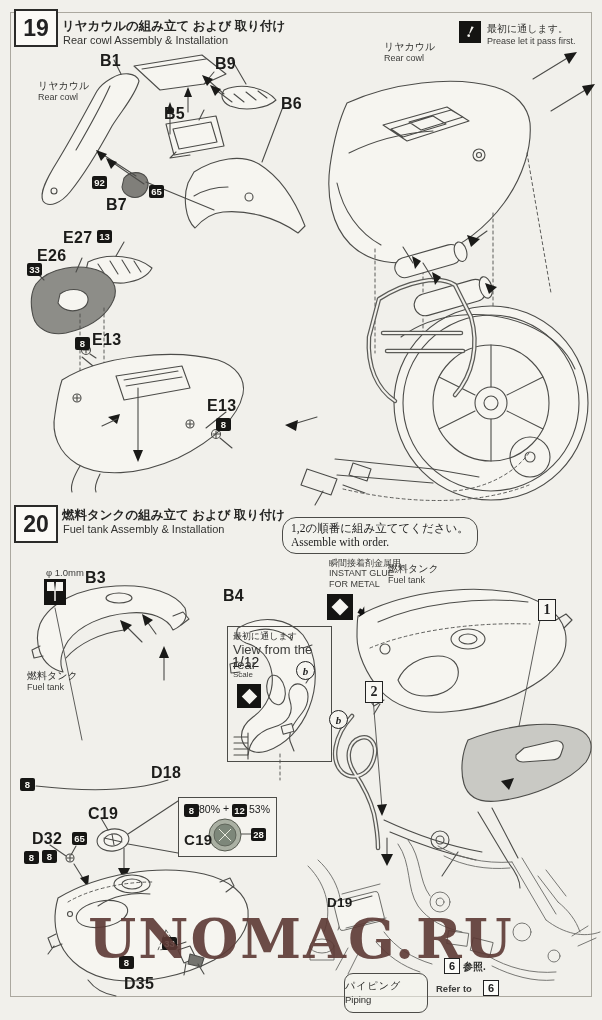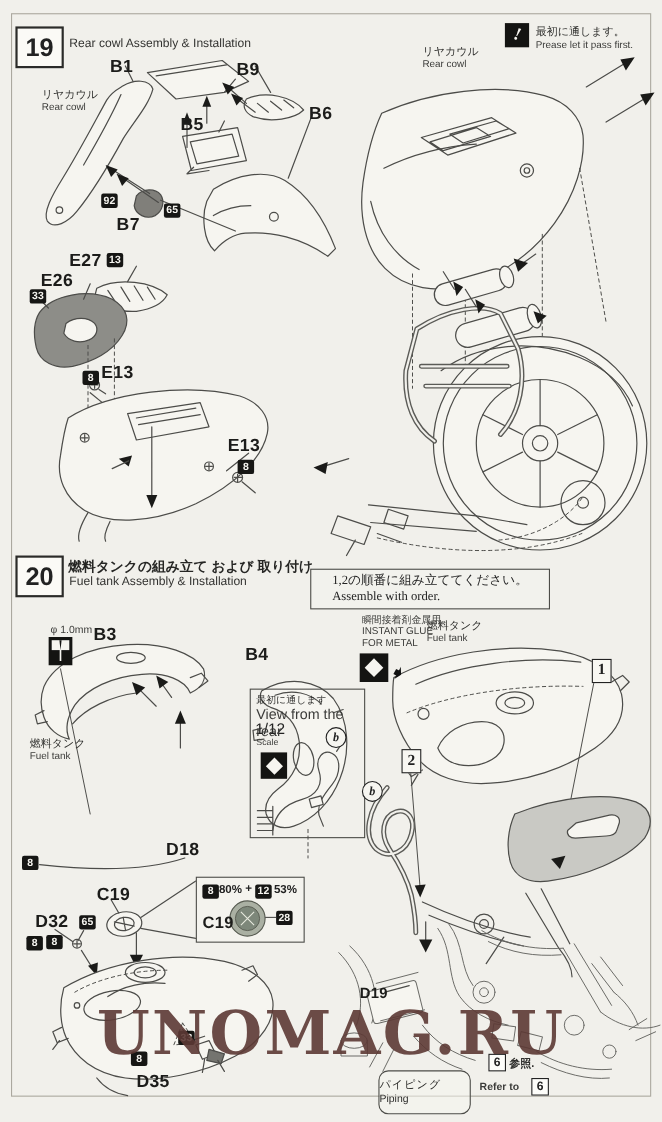--- a/index.html
+++ b/index.html
@@ -7,31 +7,31 @@
   .frame{position:absolute;left:10px;top:12px;width:580px;height:983px;border:1px solid #aba89f;}
   .abs{position:absolute;}
   .part{position:absolute;font-weight:bold;font-size:16px;letter-spacing:.3px;color:#1c1c1a;z-index:6;}
   .part.sm{font-size:13.5px;}
   .badge{position:absolute;display:inline-flex;align-items:center;justify-content:center;min-width:13px;height:13px;padding:0 1px;background:#161614;color:#f6f5f0;font-size:9.5px;font-weight:bold;border-radius:2px;z-index:6;}
   .jp10{position:absolute;font-size:10px;color:#30302e;z-index:6;}
   .en9{position:absolute;font-size:9px;color:#3c3c3a;z-index:6;}
   .step-box{position:absolute;display:flex;align-items:center;justify-content:center;width:40px;height:34px;background:#fbfaf6;border:2px solid #2b2b29;font-size:23px;font-weight:bold;z-index:6;}
   .t-ja{position:absolute;font-size:12.5px;font-weight:bold;color:#262624;z-index:6;}
   .t-en{position:absolute;font-size:11px;color:#333331;z-index:6;}
-  .round-note{position:absolute;border:1.2px solid #4c4c48;border-radius:0;padding:3px 19px;font-family:"Liberation Serif",serif;font-size:11.5px;line-height:1.25;color:#222;z-index:6;background:rgba(246,245,240,.4);}
+  .round-note{position:absolute;border:1.2px solid #4c4c48;border-radius:14px;padding:3px 8px;font-family:"Liberation Serif",serif;font-size:11.5px;line-height:1.25;color:#222;z-index:6;background:rgba(246,245,240,.4);}
   .rect-box{position:absolute;border:1.1px solid #4c4c48;z-index:5;}
   .boxed-one{position:absolute;display:inline-flex;align-items:center;justify-content:center;border:1px solid #222;background:#f8f7f2;font-family:"Liberation Serif",serif;font-weight:bold;font-size:14px;width:16px;height:20px;z-index:6;}
   .boxed-six{position:absolute;display:inline-flex;align-items:center;justify-content:center;border:1px solid #222;background:#fdfdfa;font-weight:bold;font-size:11px;width:14px;height:14px;z-index:6;}
   .circle-b{position:absolute;display:inline-flex;align-items:center;justify-content:center;width:17px;height:17px;border:1.6px solid #222;border-radius:50%;background:#f6f5f0;font-family:"Liberation Serif",serif;font-style:italic;font-weight:bold;font-size:11px;z-index:6;}
   .icon-pass{position:absolute;width:22px;height:22px;background:#141412;display:flex;align-items:center;justify-content:center;z-index:6;}
   .icon-pass span{color:#f6f5f0;font-family:"Liberation Serif",serif;font-weight:bold;font-style:italic;font-size:16px;transform:rotate(14deg);}
   .diamond{position:absolute;background:#141412;display:flex;align-items:center;justify-content:center;z-index:6;}
   .diamond i{display:block;background:#f6f5f0;transform:rotate(45deg);}
   .glue-arrow{position:absolute;color:#111;font-size:16px;font-weight:bold;z-index:6;transform:rotate(28deg);}
-  .mix{position:absolute;font-size:10.5px;font-weight:bold;color:#222;z-index:6;}
+  .mix{position:absolute;font-size:10.5px;font-weight:normal;color:#222;z-index:6;}
   .watermark{position:absolute;left:-4px;top:906px;width:610px;text-align:center;font-family:"DejaVu Serif",serif;font-weight:bold;font-size:55px;letter-spacing:2px;color:rgba(92,56,52,.9);z-index:30;pointer-events:none;}
   .watermark-sub{position:absolute;left:0;top:961px;width:602px;text-align:center;font-weight:bold;font-size:10px;letter-spacing:5.5px;color:rgba(92,56,52,.95);z-index:30;pointer-events:none;font-family:"DejaVu Sans",sans-serif;}
   .logo{position:absolute;left:449px;top:984px;display:flex;align-items:center;gap:3px;background:#fdfdfb;padding:2px 4px 2px 2px;z-index:40;}
   .logo-icon{width:17px;height:17px;background:#e63c50;border-radius:3px;display:flex;align-items:center;justify-content:center;}
   .logo-hobby{color:#e24759;font-weight:bold;font-size:16px;letter-spacing:.5px;}
   .logo-search{color:#8b9096;font-weight:bold;font-size:16px;letter-spacing:.5px;}
   svg.art{position:absolute;z-index:1;overflow:visible;}
   .ln{fill:none;stroke:#4c4c49;stroke-width:1.1;stroke-linejoin:round;stroke-linecap:round;}
   .fillp{fill:#f6f5f0;}
   .dash{stroke-dasharray:3 3;stroke-width:.9;}
@@ -235,23 +235,24 @@
     <g class="ln">
       <ellipse class="fillp" cx="113" cy="840" rx="16" ry="11" transform="rotate(-8 113 840)"></ellipse>
       <ellipse cx="113" cy="840" rx="9" ry="6" transform="rotate(-8 113 840)"></ellipse>
       <path d="M104,838 l18,4 M112,834 l2,11 M101,818 L108,830"></path>
       <path d="M128,834 L178,801 M128,844 L178,853"></path>
       <path d="M50,845 L66,856 M76,846 L71,855"></path>
       <path d="M36,786 C80,791 132,792 168,780"></path>
     </g>
   </svg>
 
-  <div class="step-box" style="left:14px;top:24px">
+  <div class="step-box" style="left:14px;top:9px">
       <span>19</span>
     </div>
+  <div class="t-ja" style="left:62px;top:18px">リヤカウルの組み立て および 取り付け</div>
   <div class="t-en" style="left:63px;top:34px">Rear cowl Assembly &amp; Installation</div>
 
   <div class="icon-pass" style="left:459px;top:21px">
       <span>!</span>
     </div>
   <div class="jp10" style="left:487px;top:22px">最初に通します。</div>
   <div class="en9" style="left:487px;top:36px">Prease let it pass first.</div>
 
   <div class="jp10" style="left:38px;top:79px">リヤカウル</div>
   <div class="en9" style="left:38px;top:92px">Rear cowl</div>

